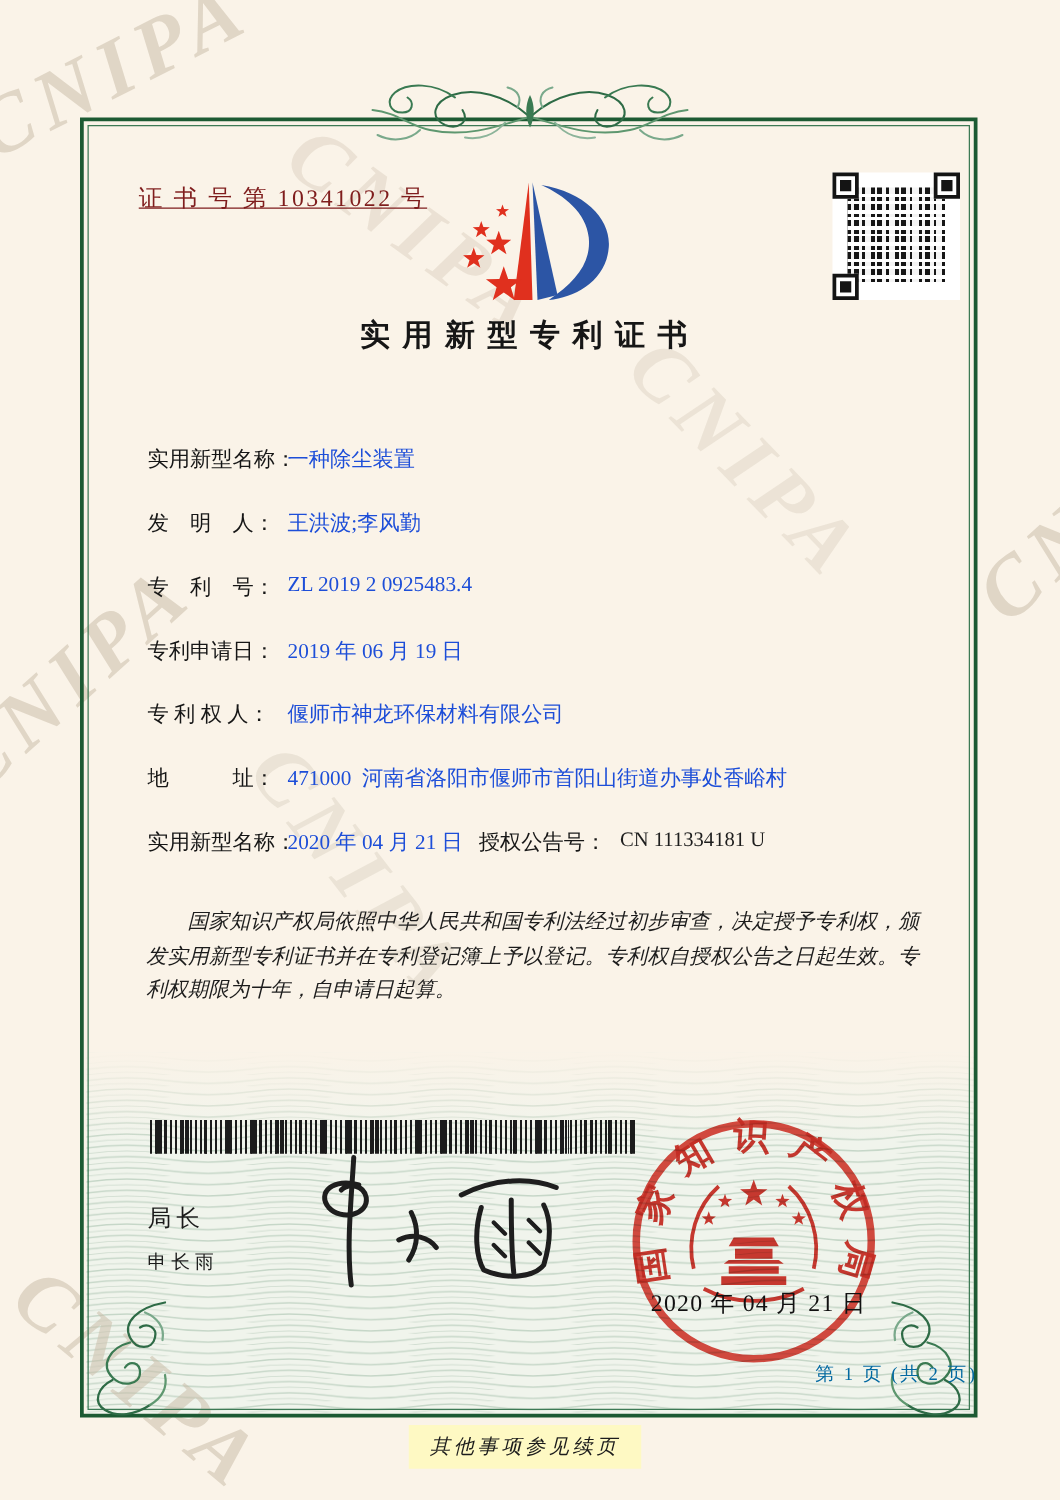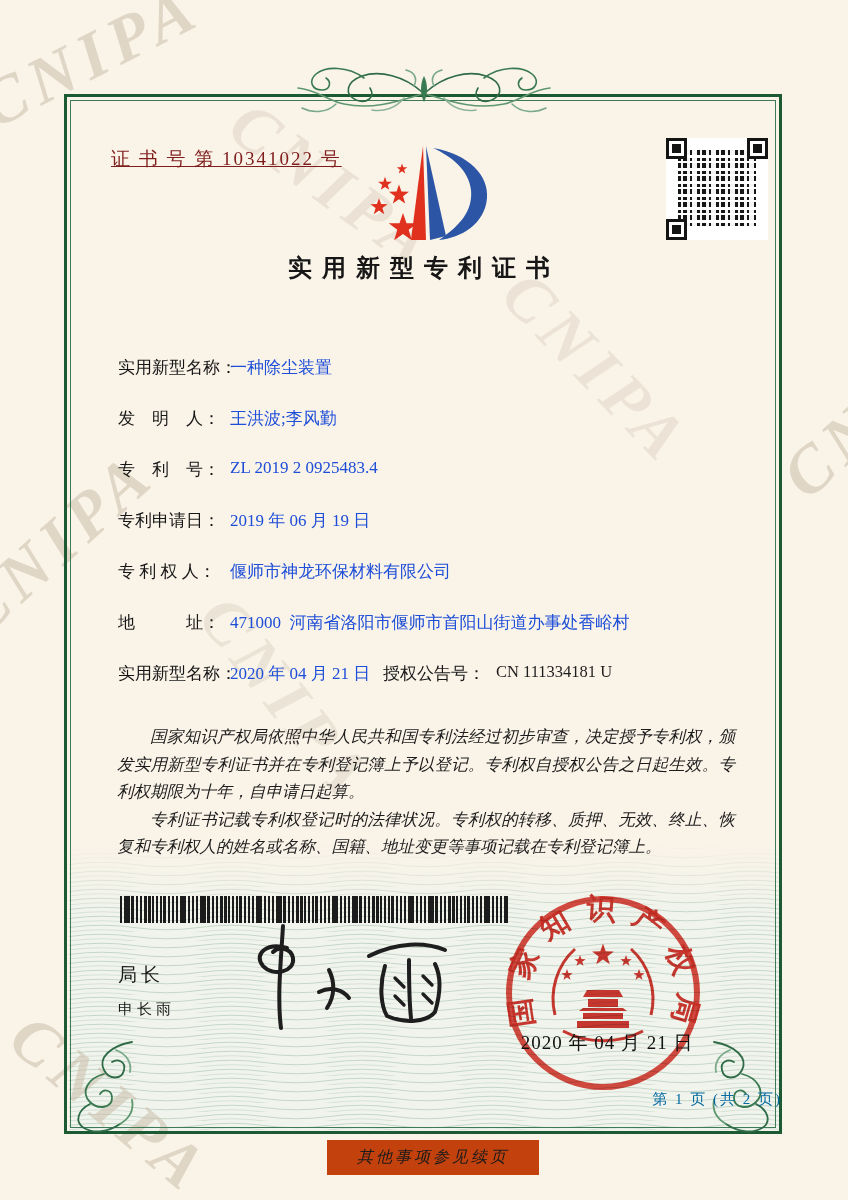--- a/index.html
+++ b/index.html
@@ -97,21 +97,21 @@
     position:absolute; left:512px; top:1030px; width:190px; z-index:6;
     text-align:center; font-size:19px; letter-spacing:1px; color:#111;
   }
   
   .page-num {
     position:absolute; left:66px; top:1090px; width:716px; z-index:3;
     text-align:right; font-size:15px; letter-spacing:2px; color:#0369a1;
   }
   .note-box {
     position:absolute; left:327px; top:1140px; z-index:3;
-    background:#c2410c; padding:7px 30px;
+    background:#fef9c3; padding:7px 17px;
     font-style:italic; font-size:16px; letter-spacing:3px; color:#1c1c1c;
   }
 </style>
 </head>
 <body>
 
 <svg class="band" width="710" height="290" viewBox="0 0 710 290" preserveAspectRatio="none">
   <defs>
     <pattern id="waves" width="130" height="9" patternUnits="userSpaceOnUse">
       <path d="M0 4.5 Q32.5 0 65 4.5 T130 4.5" fill="none" stroke="#c5d6c7" stroke-width="1"></path>
@@ -226,21 +226,20 @@
   <div class="frow">
     <span class="flabel">实用新型名称：</span>
     <span class="fvalue">2020 年 04 月 21 日</span>
     <span class="glabel2">授权公告号：</span>
     <span class="gvalue2">CN 111334181 U</span>
   </div>
 </div>
 
 <div class="bodytext">
   <p>国家知识产权局依照中华人民共和国专利法经过初步审查，决定授予专利权，颁发实用新型专利证书并在专利登记簿上予以登记。专利权自授权公告之日起生效。专利权期限为十年，自申请日起算。</p>
-  <p>专利证书记载专利权登记时的法律状况。专利权的转移、质押、无效、终止、恢复和专利权人的姓名或名称、国籍、地址变更等事项记载在专利登记簿上。</p>
 </div>
 
 <div class="barcode"></div>
 
 <div class="sig-title">局长</div>
 <div class="sig-name">申长雨</div>
 <svg class="sig-script" width="215" height="118" viewBox="0 0 215 118">
   <g stroke="#1e1e1e" stroke-width="4" fill="none" stroke-linecap="round" stroke-linejoin="round">
     <path d="M44 28 C24 22 10 34 20 46 C30 57 52 52 50 38 C48 28 36 26 30 32"></path>
     <path d="M40 6 C38 40 34 78 38 108"></path>

